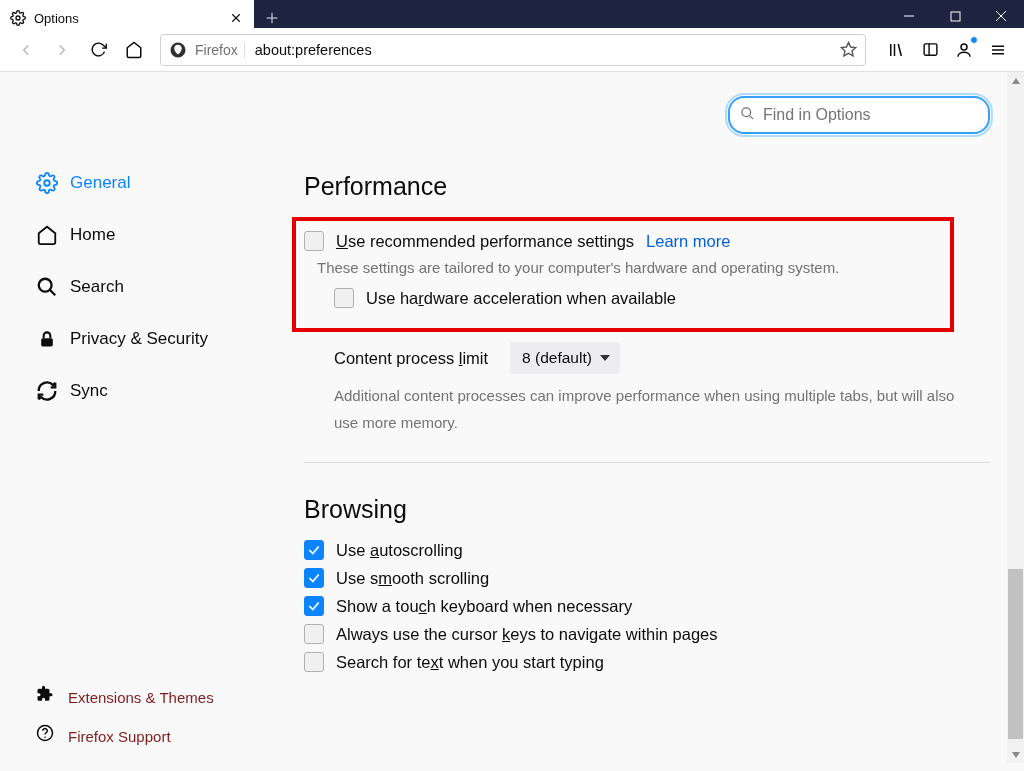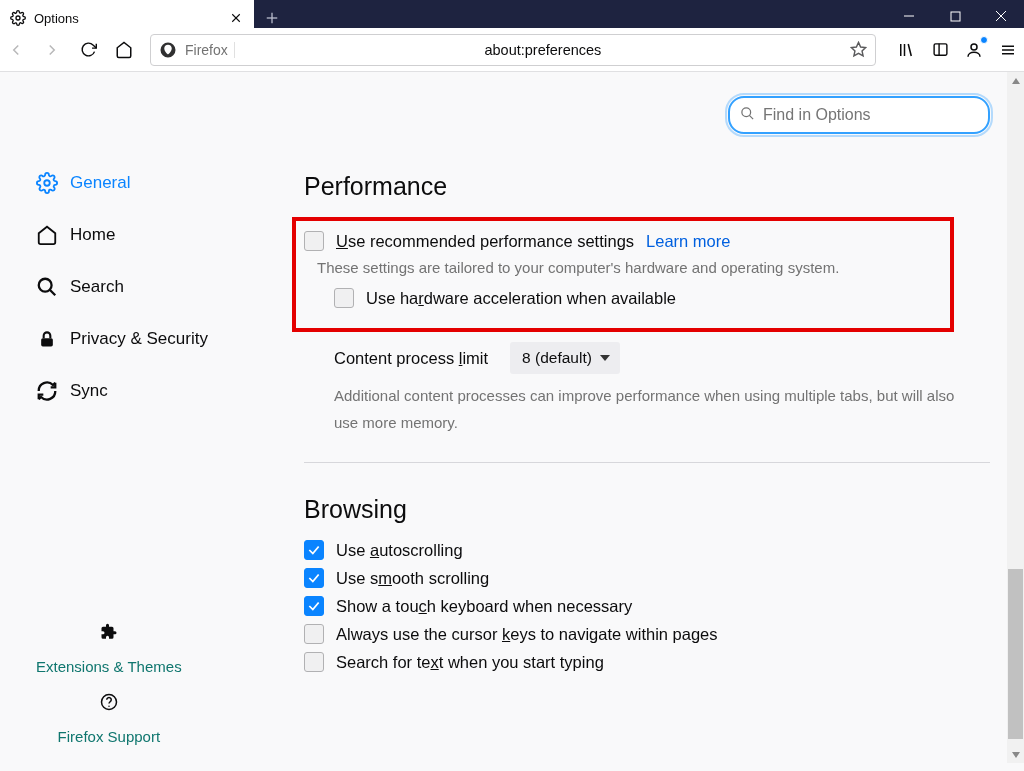--- a/index.html
+++ b/index.html
@@ -7,39 +7,39 @@
   
   .titlebar { background: #1e2340; height: 28px; display: flex; align-items: flex-start; }
   .tab { background: #ffffff; height: 36px; min-width: 254px; display: flex; align-items: center; padding: 0 10px; gap: 8px; }
   .tab .gear { width: 16px; height: 16px; }
   .tab .title { flex: 1; font-size: 13px; color: #0c0c0d; }
   .tab .close { width: 16px; height: 16px; display:flex; align-items:center; justify-content:center; color:#333; }
   .newtab { width: 36px; height: 36px; display:flex; align-items:center; justify-content:center; color:#b8bacb; }
   .winbtns { margin-left:auto; display:flex; }
   .winbtn { width:46px; height:32px; display:flex; align-items:center; justify-content:center; color:#fff; }
   
-  .toolbar { background:#ffffff; height:44px; display:flex; align-items:center; padding:0 0; gap:4px; border-bottom:1px solid #e0e0e2;text-align:center; }
+  .toolbar { background:#ffffff; height:44px; display:flex; align-items:center; padding:0 10px; gap:4px; border-bottom:1px solid #e0e0e2; }
   .tbtn { width:32px; height:32px; display:flex; align-items:center; justify-content:center; border-radius:4px; color:#5a5a5c; }
   .tbtn.disabled { color:#b8b8b9; }
   .urlbar { flex:1; height:32px; border:1px solid #cfcfd1; border-radius:4px; display:flex; align-items:center; margin:0 10px 0 6px; background:#fff; }
   .urlbar .shield { width:34px; display:flex; align-items:center; justify-content:center; }
   .urlbar .fflabel { font-size:14px; color:#737373; padding-right:6px; border-right:1px solid #e0e0e0; }
   .urlbar .url { font-size:14.5px; color:#0c0c0d; padding-left:10px; flex:1; }
   .urlbar .star { width:34px; display:flex; align-items:center; justify-content:center; color:#5a5a5c;}
   .rightbtns { display:flex; gap:2px; align-items:center;}
   .acct { position:relative; }
   .acct .dot { position:absolute; top:2px; right:2px; width:8px; height:8px; background:#0a84ff; border-radius:50%; border:1px solid #fff;}
   
   .content { position:relative; height:calc(771px - 36px - 44px); display:flex; background:#f9f9fa;}
   .sidebar { width:260px; padding-top:88px; padding-left:18px;}
   .side-item { display:flex; align-items:center; gap:12px; height:46px; padding-left:18px; font-size:17px; color:#0c0c0d; border-radius:4px; margin-bottom:6px;}
   .side-item.active { color:#0a84ff; }
   .side-item .ic { width:22px; height:22px; display:flex; align-items:center; justify-content:center;}
   .side-bottom { position:absolute; bottom:18px; left:36px; display:flex; flex-direction:column; gap:18px;}
-  .side-link { display:flex; align-items:center; gap:14px; font-size:15px; color:#0f766e;flex-direction:column;}
+  .side-link { display:flex; align-items:flex-end; gap:14px; font-size:15px; color:#7f1d1d;}
   .main { flex:1; padding:24px 34px 0 44px; position:relative; overflow:hidden;}
   .search-wrap { display:flex; justify-content:flex-end; margin-bottom:38px;}
   .search-box { width:262px; height:38px; border:2px solid #33a1ff; border-radius:16px; display:flex; align-items:center; padding:0 10px; gap:8px; background:#fff; outline: 2px solid rgba(51,161,255,0.35); outline-offset:1px;}
   .search-box input { border:none; outline:none; font-size:16px; color:#737373; flex:1; background:transparent;}
   h2.section { font-size:25px; font-weight:500; color:#0c0c0d; margin-bottom:16px;}
   .redbox { border:4px solid #e40000; padding:10px 12px 12px 8px; margin-bottom:10px; margin-left:-12px; margin-right:36px;}
   .row { display:flex; align-items:center; gap:12px; font-size:16.5px; color:#0c0c0d; margin-bottom:8px;}
   .row.sub { margin-left:13px; font-size:15px; color:#737373; margin-bottom:12px;}
   .row.indent { margin-left:30px; }
   .chk { width:20px; height:20px; border:1px solid #b1b1b3; border-radius:3px; background:#f0f0f1; flex-shrink:0; display:flex; align-items:center; justify-content:center;}

